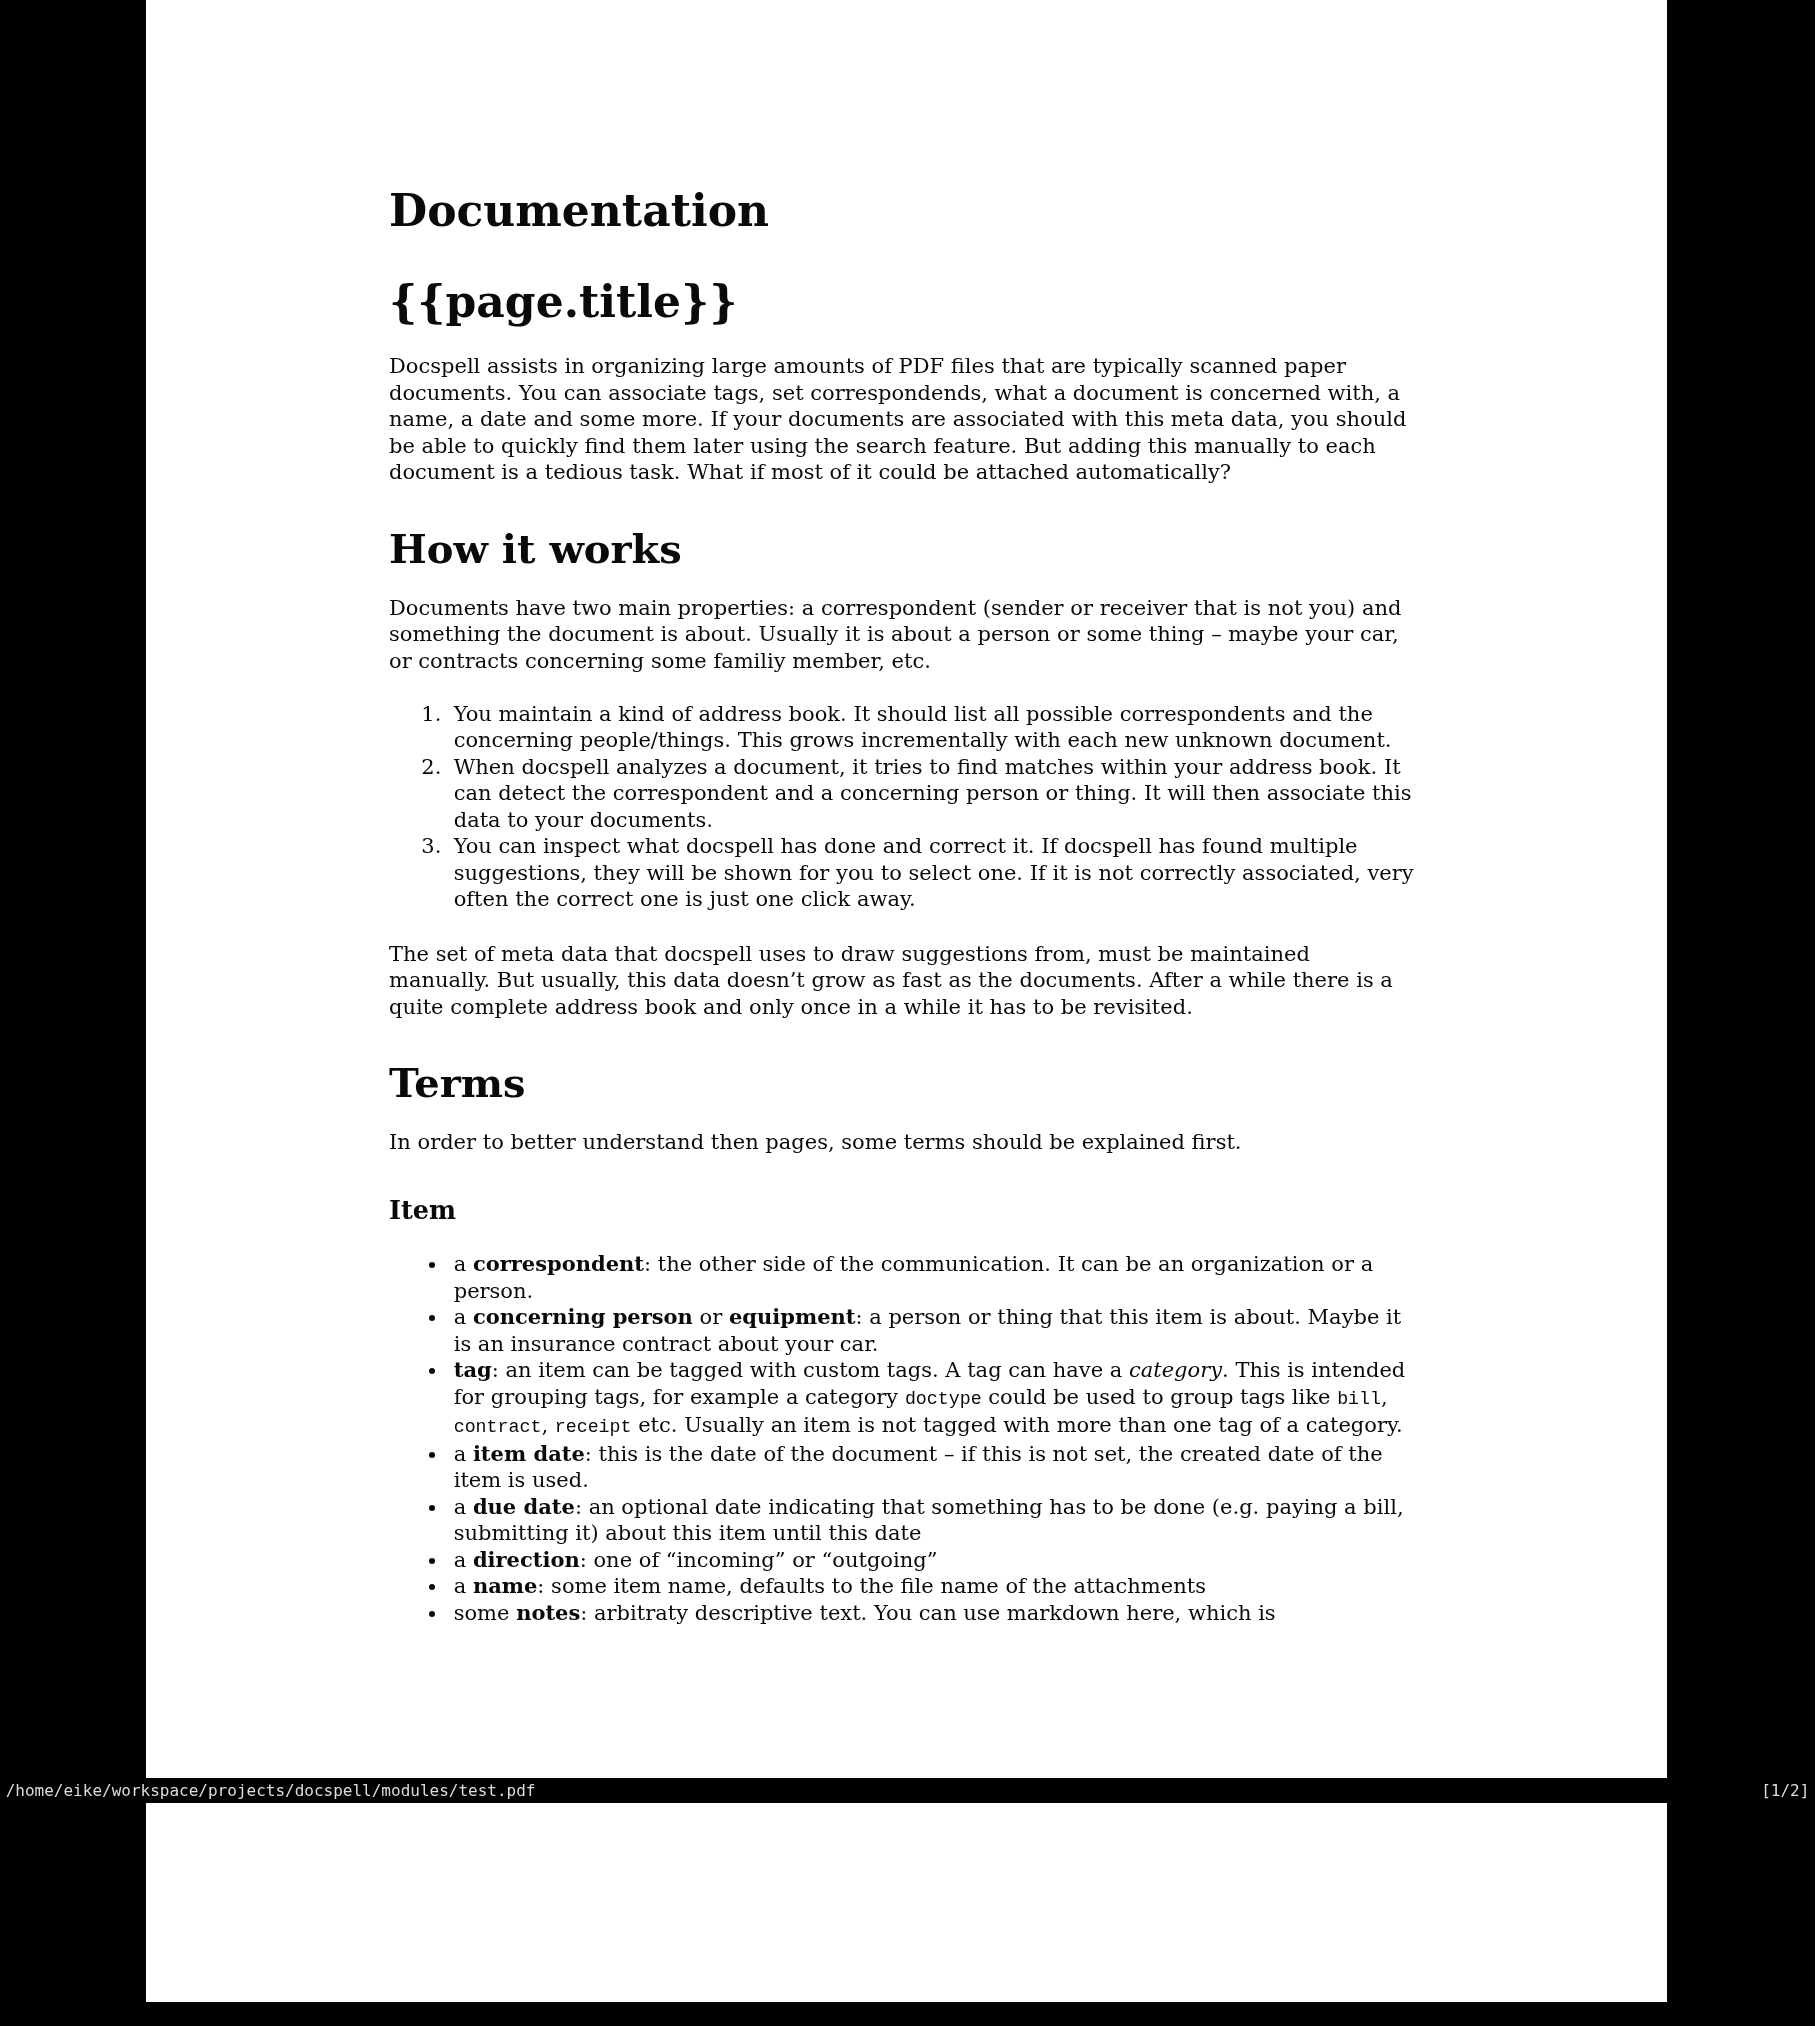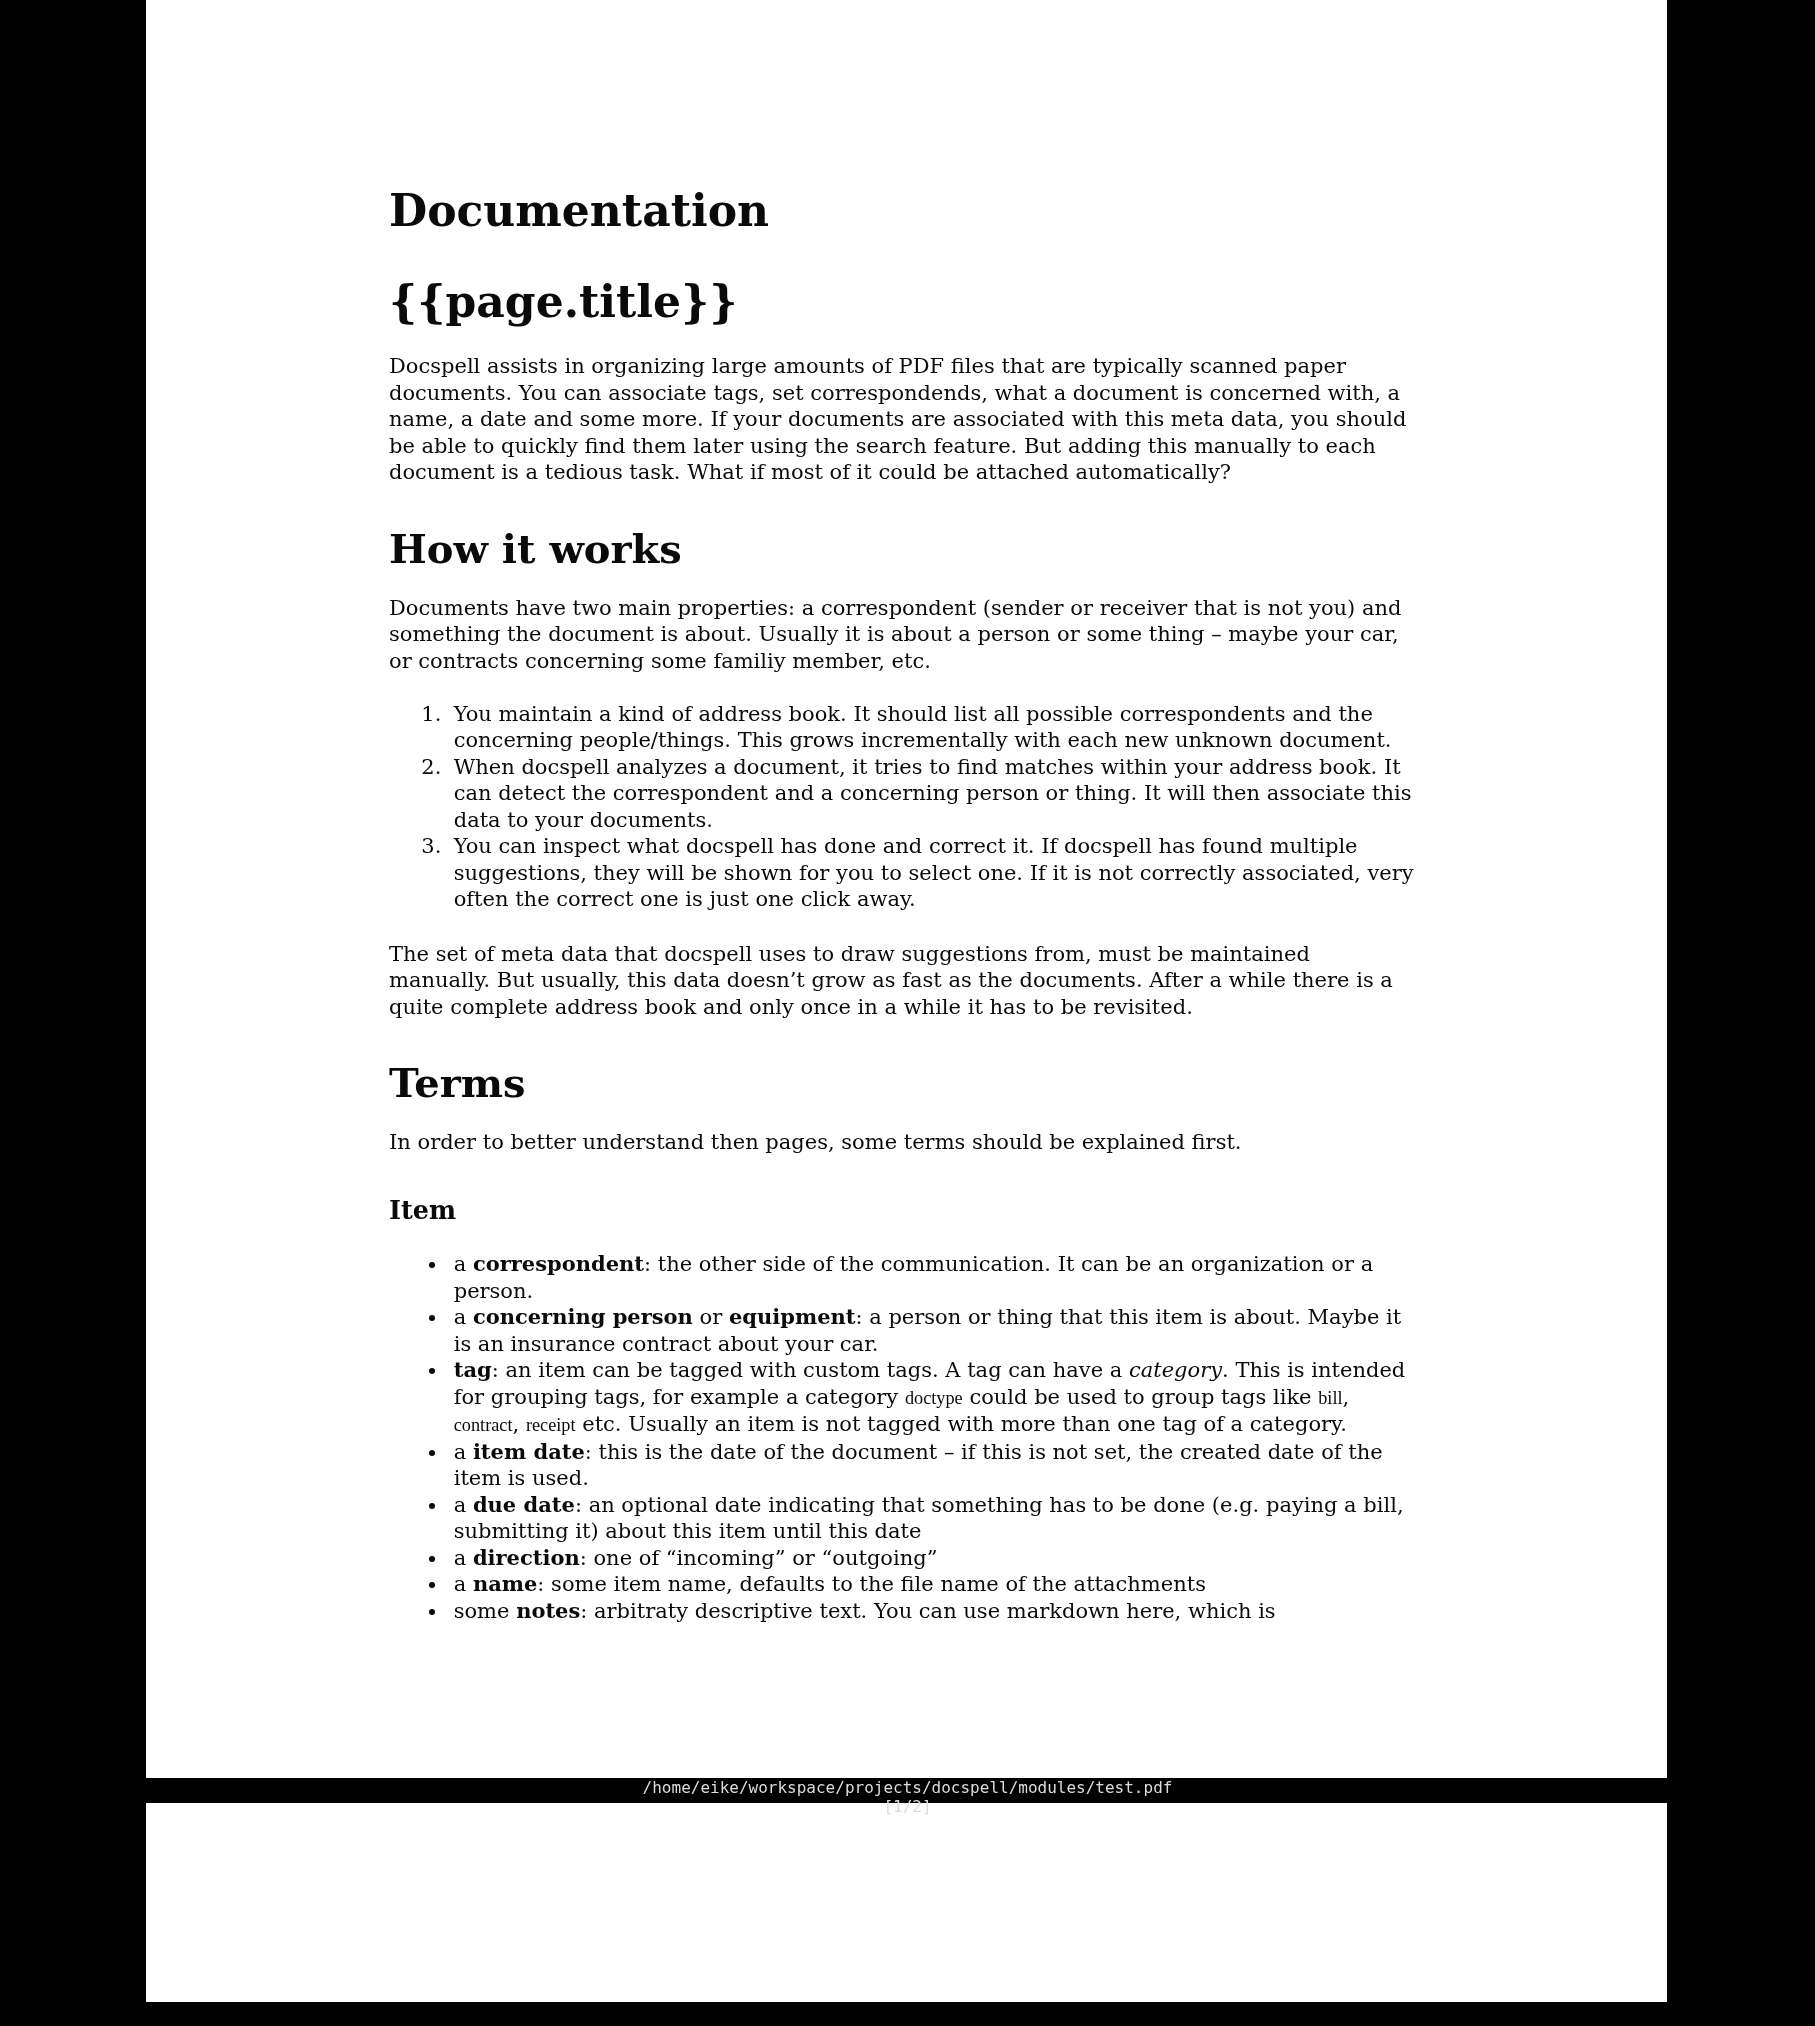--- a/index.html
+++ b/index.html
@@ -51,39 +51,38 @@
   }
   h3 {
     font-size: 25.6px;
     line-height: 29px;
     margin: 40px 0 0 0;
   }
   p { margin: 28px 0 26.5px 0; }
   ol, ul { margin: 26.5px 0; padding-left: 59px; }
   ol li, ul li { padding-left: 5.7px; margin: 0; }
   code {
-    font-family: Liberation Serif, serif;
+    font-family: Liberation Mono, monospace;
     font-size: 0.87em;
     text-align: center;
   }
   em { font-style: italic; }
   strong { font-weight: bold; }
   .statusbar {
     position: absolute;
     left: 0; bottom: 0;
     width: 1815px; height: 24.6px;
     background: var(--statusbar-bg);
     color: var(--statusbar-fg);
     font-family: "DejaVu Sans Mono", "Liberation Mono", monospace;
     font-size: 16px;
     display: flex;
     justify-content: space-between;
     align-items: center;
     padding: 0 5.7px;
-    flex-direction: column;
   }
 </style>
 </head>
 <body>
 
 <div class="viewer">
 
   <div class="doc-page">
     <div class="content">
 

